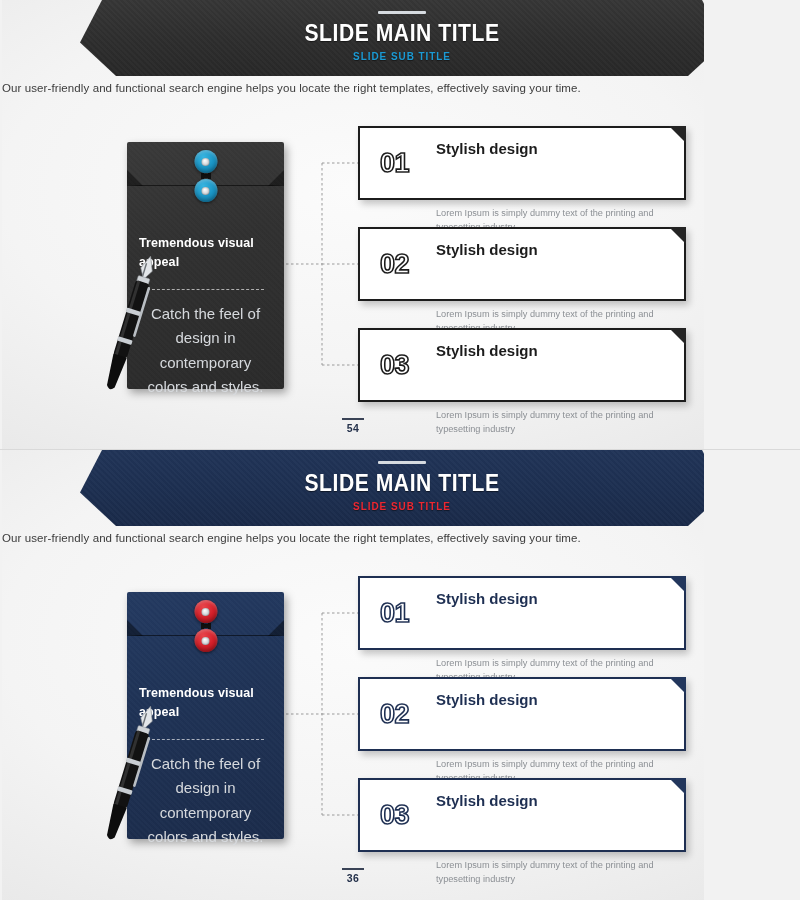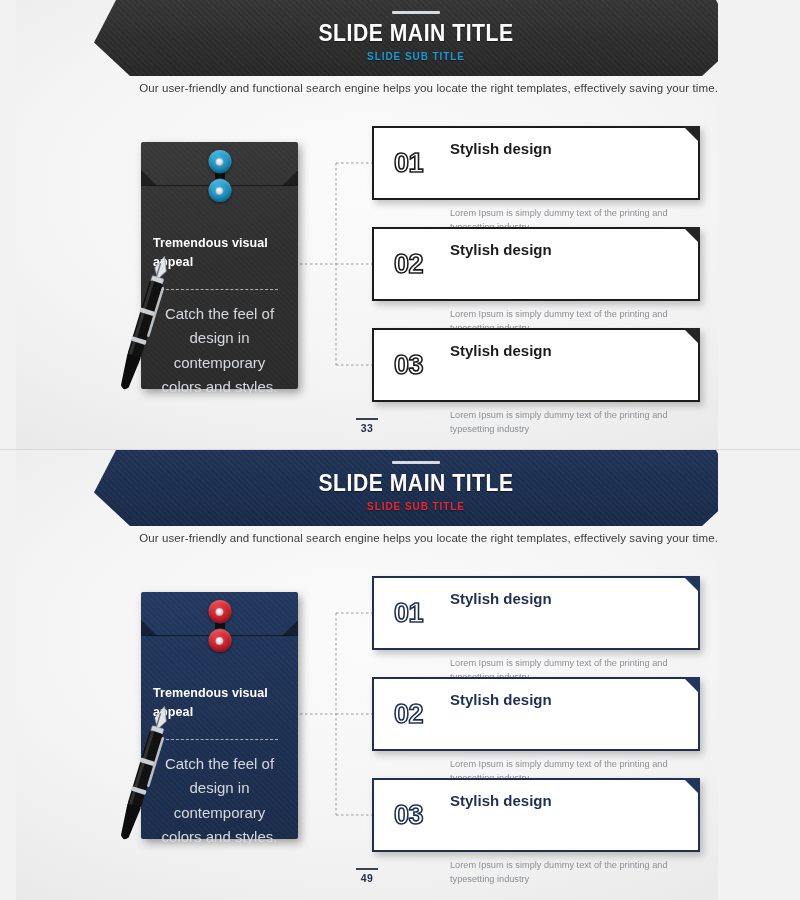--- a/index.html
+++ b/index.html
@@ -14,21 +14,21 @@
   .page {
     position: relative;
     width: 800px;
     height: 900px;
     overflow: hidden;
   }
 
   
   .slide {
     position: absolute;
-    left: 16px;
+    left: 2px;
     width: 702px;
     height: 450px;
     background:
       radial-gradient(ellipse 760px 420px at 50% 42%, #fbfbfb 0%, #f4f4f4 46%, #e9e9e9 78%, #e0e0e0 100%);
     overflow: hidden;
   }
   .slide-1 { top: 0; }
   .slide-2 { top: 450px; }
 
   
@@ -92,21 +92,21 @@
   }
   .sub-blue { color: #1b9ad4; }
   .sub-red  { color: #ec2731; }
 
   
   .lead {
     position: absolute;
     top: 82px;
     left: 0;
     width: 100%;
-    text-align: right;
+    text-align: left;
     font-size: 11.5px;
     color: #3b3b3b;
     letter-spacing: 0.1px;
   }
 
   
   .env-wrap {
     position: absolute;
     left: 125px;
     top: 142px;
@@ -423,21 +423,21 @@
       <div class="card-fold">
           <div class="tri-dark"></div>
         </div>
       <div class="card-num num-dark">03</div>
       <div class="card-heading head-dark">Stylish design</div>
       <div class="card-text">Lorem Ipsum is simply dummy text of the printing and typesetting industry</div>
     </div>
 
     <div class="pagenum">
       <div class="bar"></div>
-      <div class="n">33</div>
+      <div class="n">54</div>
     </div>
   </div>
 
   <div class="slide-sep"></div>
 
   <div class="slide slide-2">
 
     <div class="banner banner-navy">
       <div class="banner-tick"></div>
       <div class="banner-title">SLIDE MAIN TITLE</div>
@@ -509,17 +509,17 @@
       <div class="card-fold">
           <div class="tri-navy"></div>
         </div>
       <div class="card-num num-navy">03</div>
       <div class="card-heading head-navy">Stylish design</div>
       <div class="card-text">Lorem Ipsum is simply dummy text of the printing and typesetting industry</div>
     </div>
 
     <div class="pagenum">
       <div class="bar"></div>
-      <div class="n">49</div>
+      <div class="n">36</div>
     </div>
   </div>
 
 </div>
 
 </body></html>

